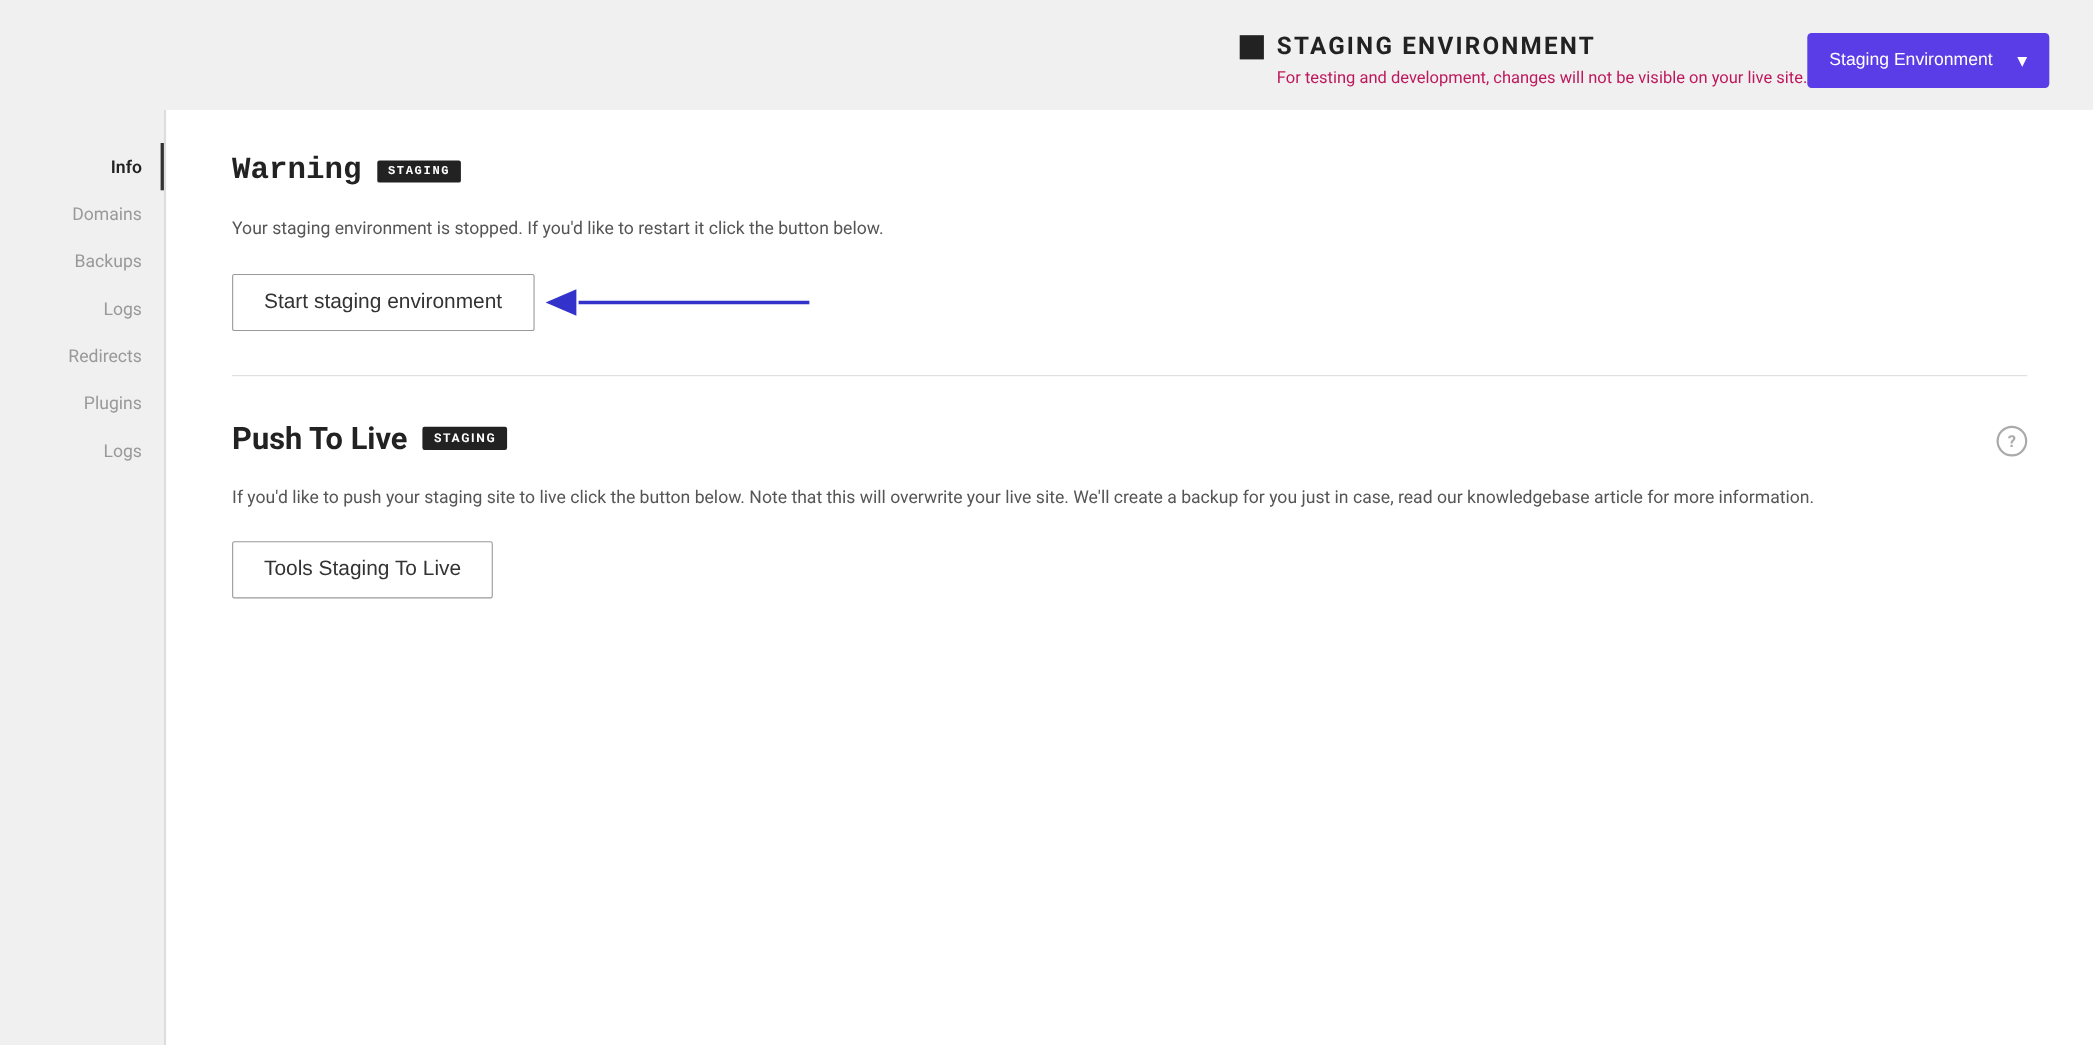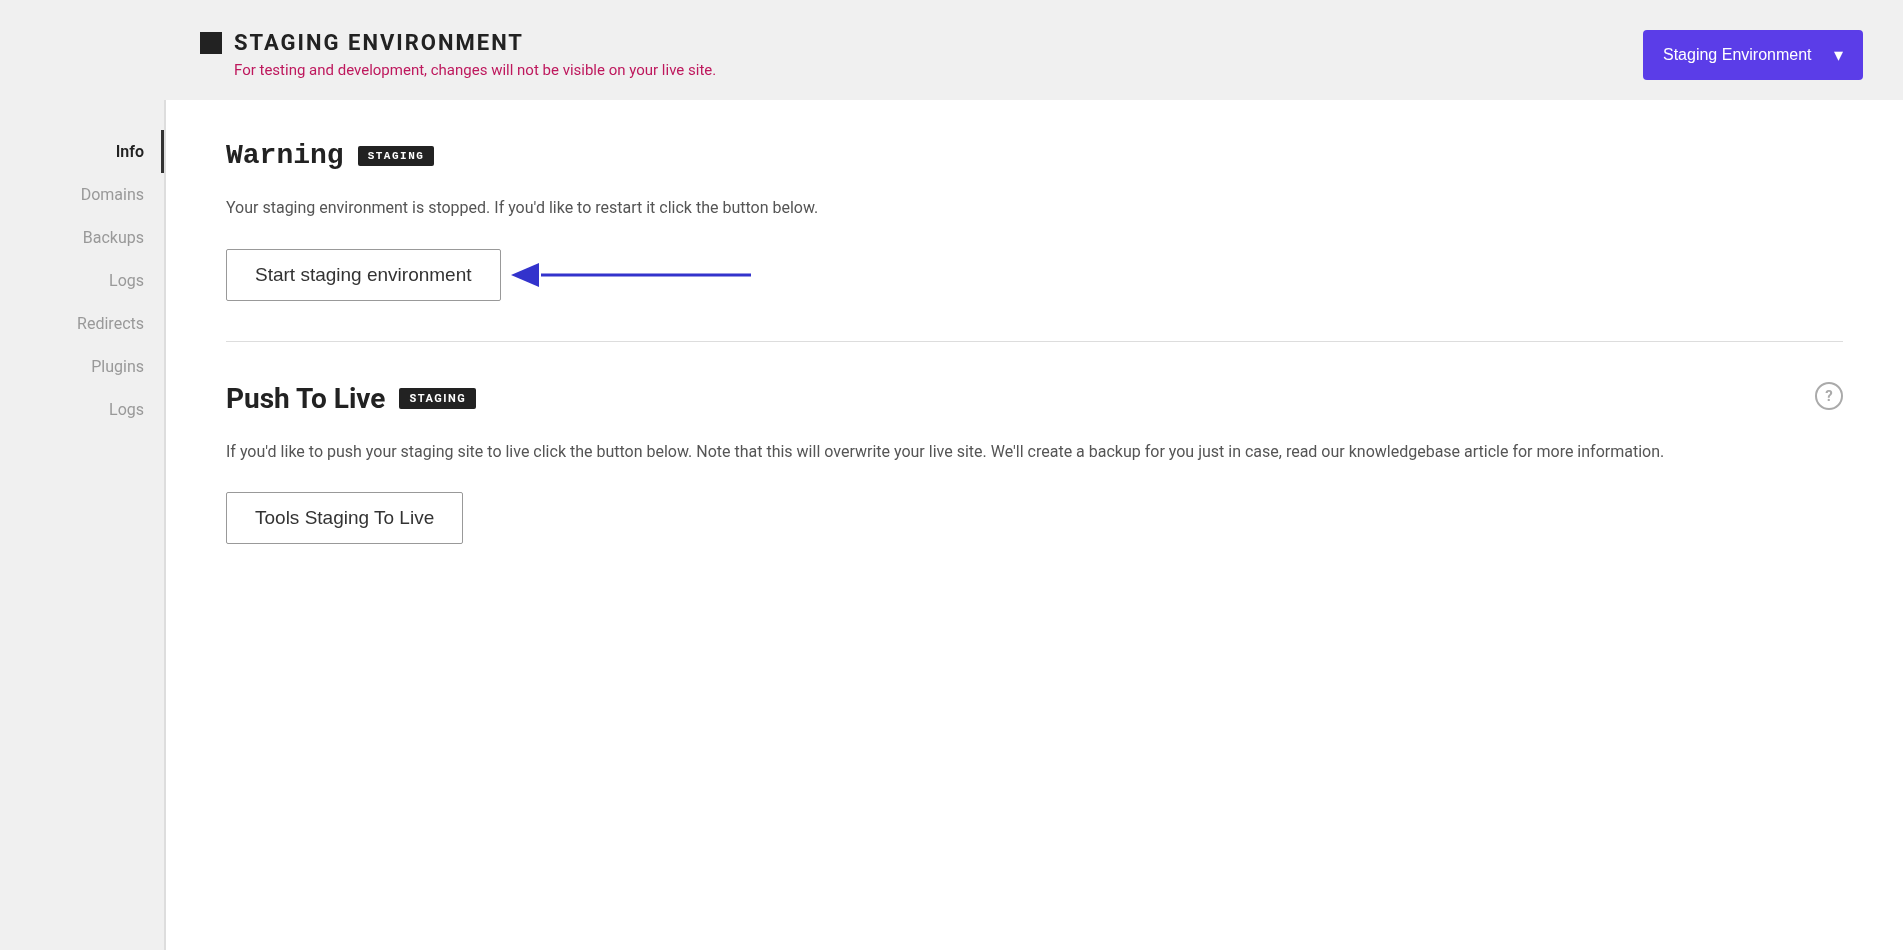--- a/index.html
+++ b/index.html
@@ -15,21 +15,21 @@
       display: flex;
       flex-direction: column;
     }
 
     
     .header {
       background: #f0f0f0;
       padding: 30px 40px 20px 200px;
       display: flex;
       align-items: flex-start;
-      justify-content: space-between;
+      justify-content: flex-end;
       border-bottom: none;
     }
 
     .header-left {
       display: flex;
       flex-direction: column;
       gap: 6px;
     }
 
     .header-title-row {
@@ -80,21 +80,21 @@
     }
 
     
     .layout {
       display: flex;
       flex: 1;
     }
 
     
     .sidebar {
-      width: 164px;
+      width: 149px;
       background: #f0f0f0;
       padding: 30px 0;
       flex-shrink: 0;
       display: flex;
       flex-direction: column;
       align-items: flex-end;
     }
 
     .sidebar-item {
       width: 100%;
@@ -190,21 +190,21 @@
       gap: 0;
     }
 
     .arrow-svg {
       margin-left: 10px;
     }
 
     
     .push-header-row {
       display: flex;
-      align-items: flex-start;
+      align-items: flex-end;
       justify-content: space-between;
     }
 
     .push-header-left {
       display: flex;
       align-items: center;
       gap: 14px;
     }
 
     .help-icon {

